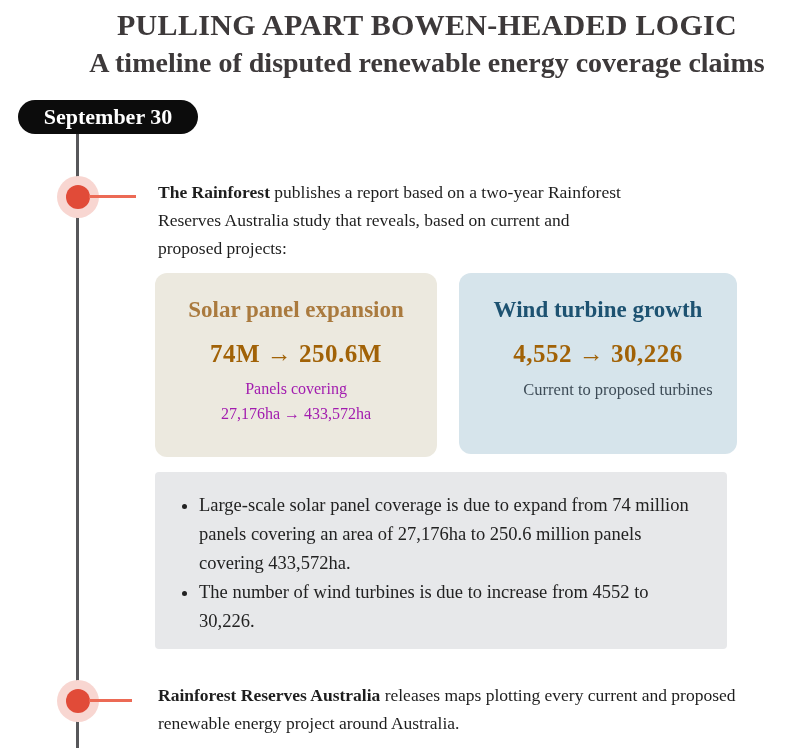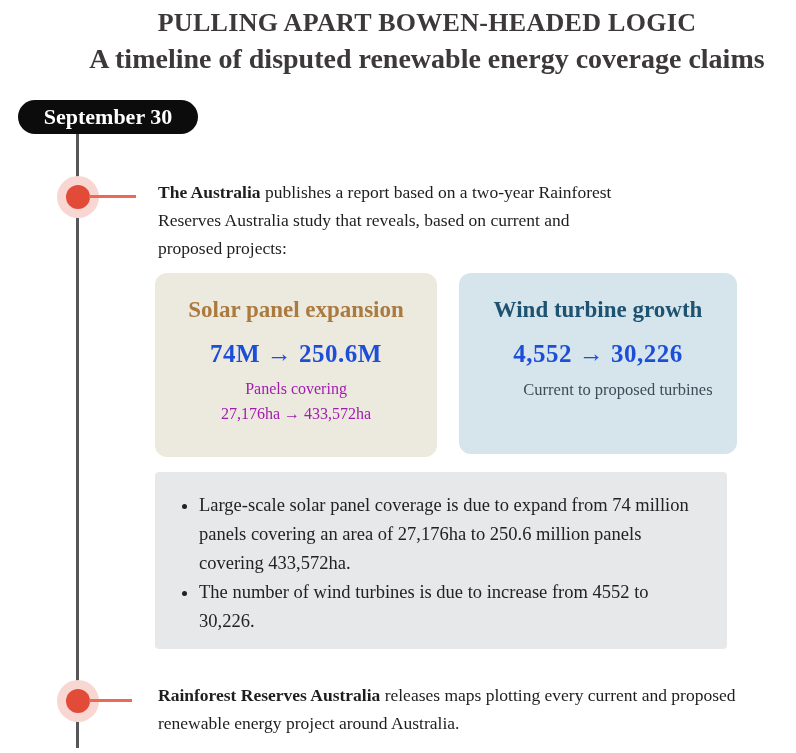--- a/index.html
+++ b/index.html
@@ -21,21 +21,21 @@
     position: absolute;
     top: 8px;
     left: 0;
     right: 0;
     text-align: center;
     padding-left: 58px;
     box-sizing: border-box;
   }
   .header h1 {
     margin: 0;
-    font-size: 26px;
+    font-size: 30px;
     font-weight: 700;
     color: #3d393a;
     letter-spacing: 0.3px;
   }
   .header h2 {
     margin: 5px 0 0 0;
     font-size: 28px;
     font-weight: 700;
     color: #3d393a;
   }
@@ -134,21 +134,21 @@
     margin: 24px 0 0 0;
     font-size: 23px;
     font-weight: 700;
   }
   .card.solar h3 { color: #aa7a3e; }
   .card.wind  h3 { color: #1d5271; }
   .card .headline {
     margin-top: 17px;
     font-size: 25px;
     font-weight: 700;
-    color: #1d4ed8;
+    color: #a16207;
     letter-spacing: 0.5px;
   }
   .card .sub {
     margin-top: 12px;
     font-size: 16px;
   }
   .card .sub + .sub { margin-top: 7px; }
   .card.solar .sub { color: #a21caf; }
   .card.wind  .sub { color: #3e4c57; font-size: 16.5px; margin-left: 40px; }
 
@@ -186,21 +186,21 @@
   </header>
 
   <div class="date-badge">September 30</div>
 
   <div class="tl-line"></div>
 
   <div class="tl-marker m1">
     <span class="dot"></span>
   </div>
   <div class="connector c1"></div>
-  <p class="entry e1"><span class="lead">The Australia</span><span> publishes a report based on a two-year Rainforest Reserves Australia study that reveals, based on current and proposed projects:</span></p>
+  <p class="entry e1"><span class="lead">The Rainforest</span><span> publishes a report based on a two-year Rainforest Reserves Australia study that reveals, based on current and proposed projects:</span></p>
 
   <section class="cards">
     <div class="card solar">
       <h3>Solar panel expansion</h3>
       <div class="headline">74M → 250.6M</div>
       <div class="sub">Panels covering</div>
       <div class="sub">27,176ha → 433,572ha</div>
     </div>
     <div class="card wind">
       <h3>Wind turbine growth</h3>

